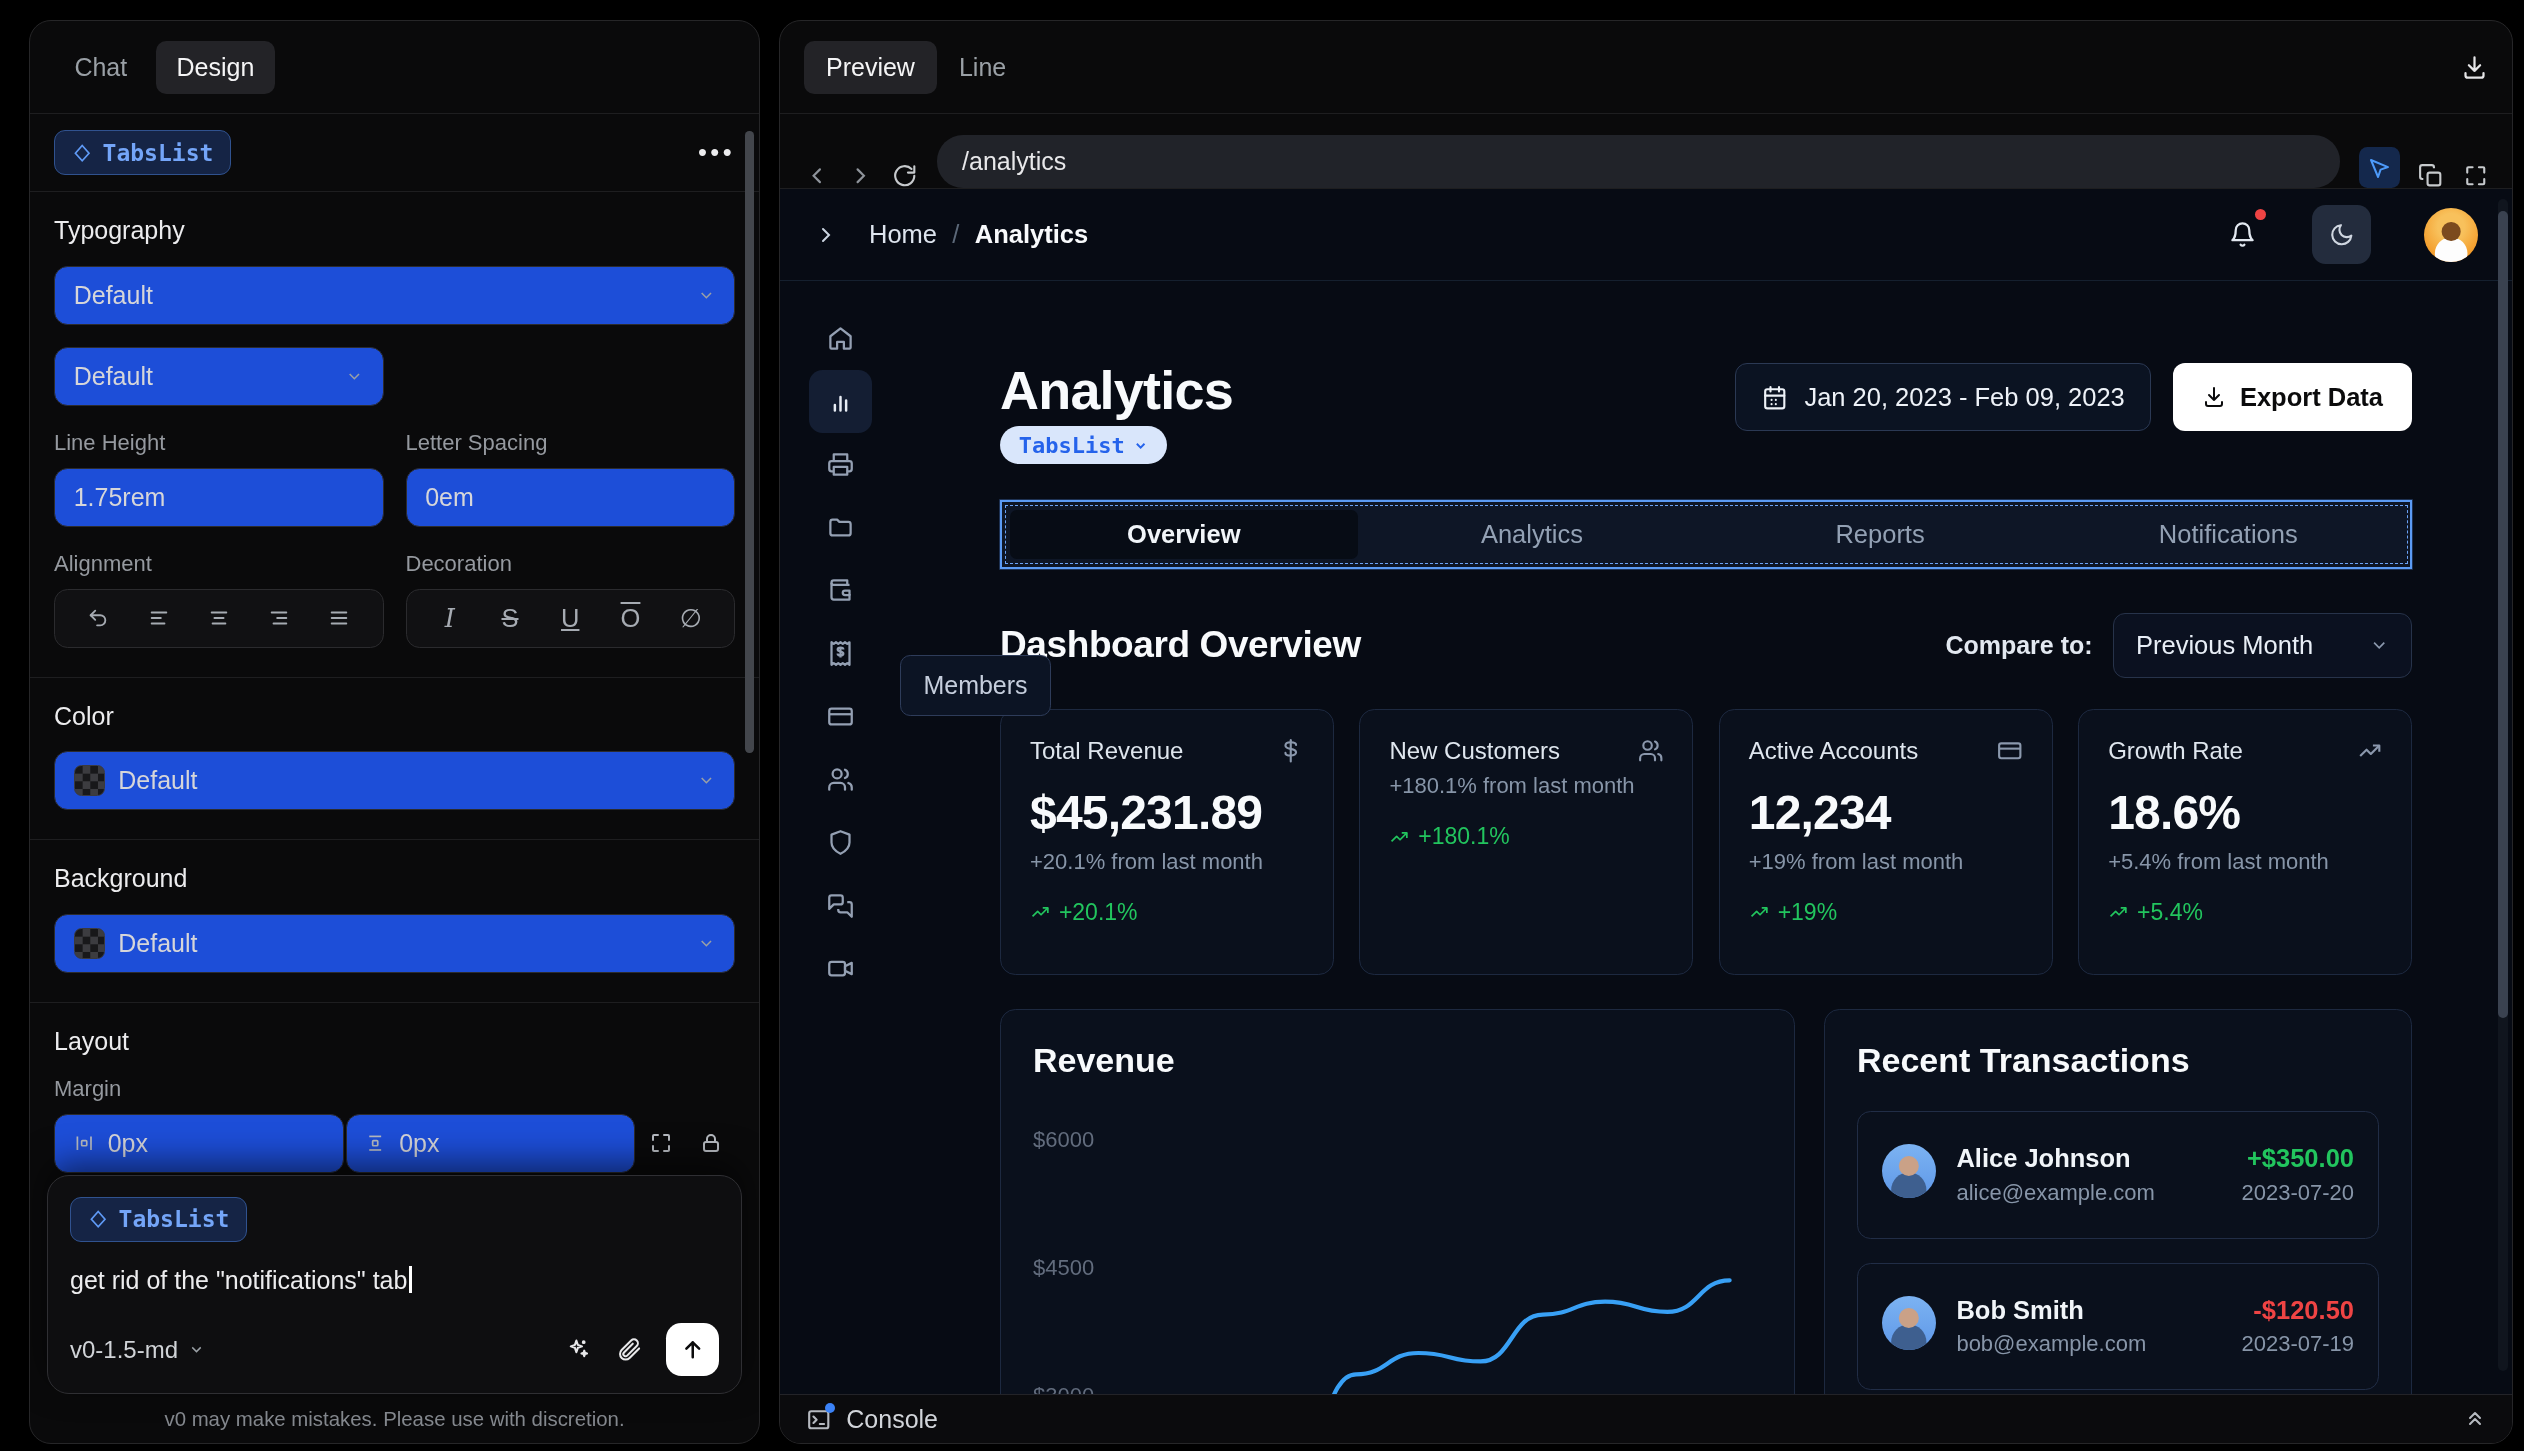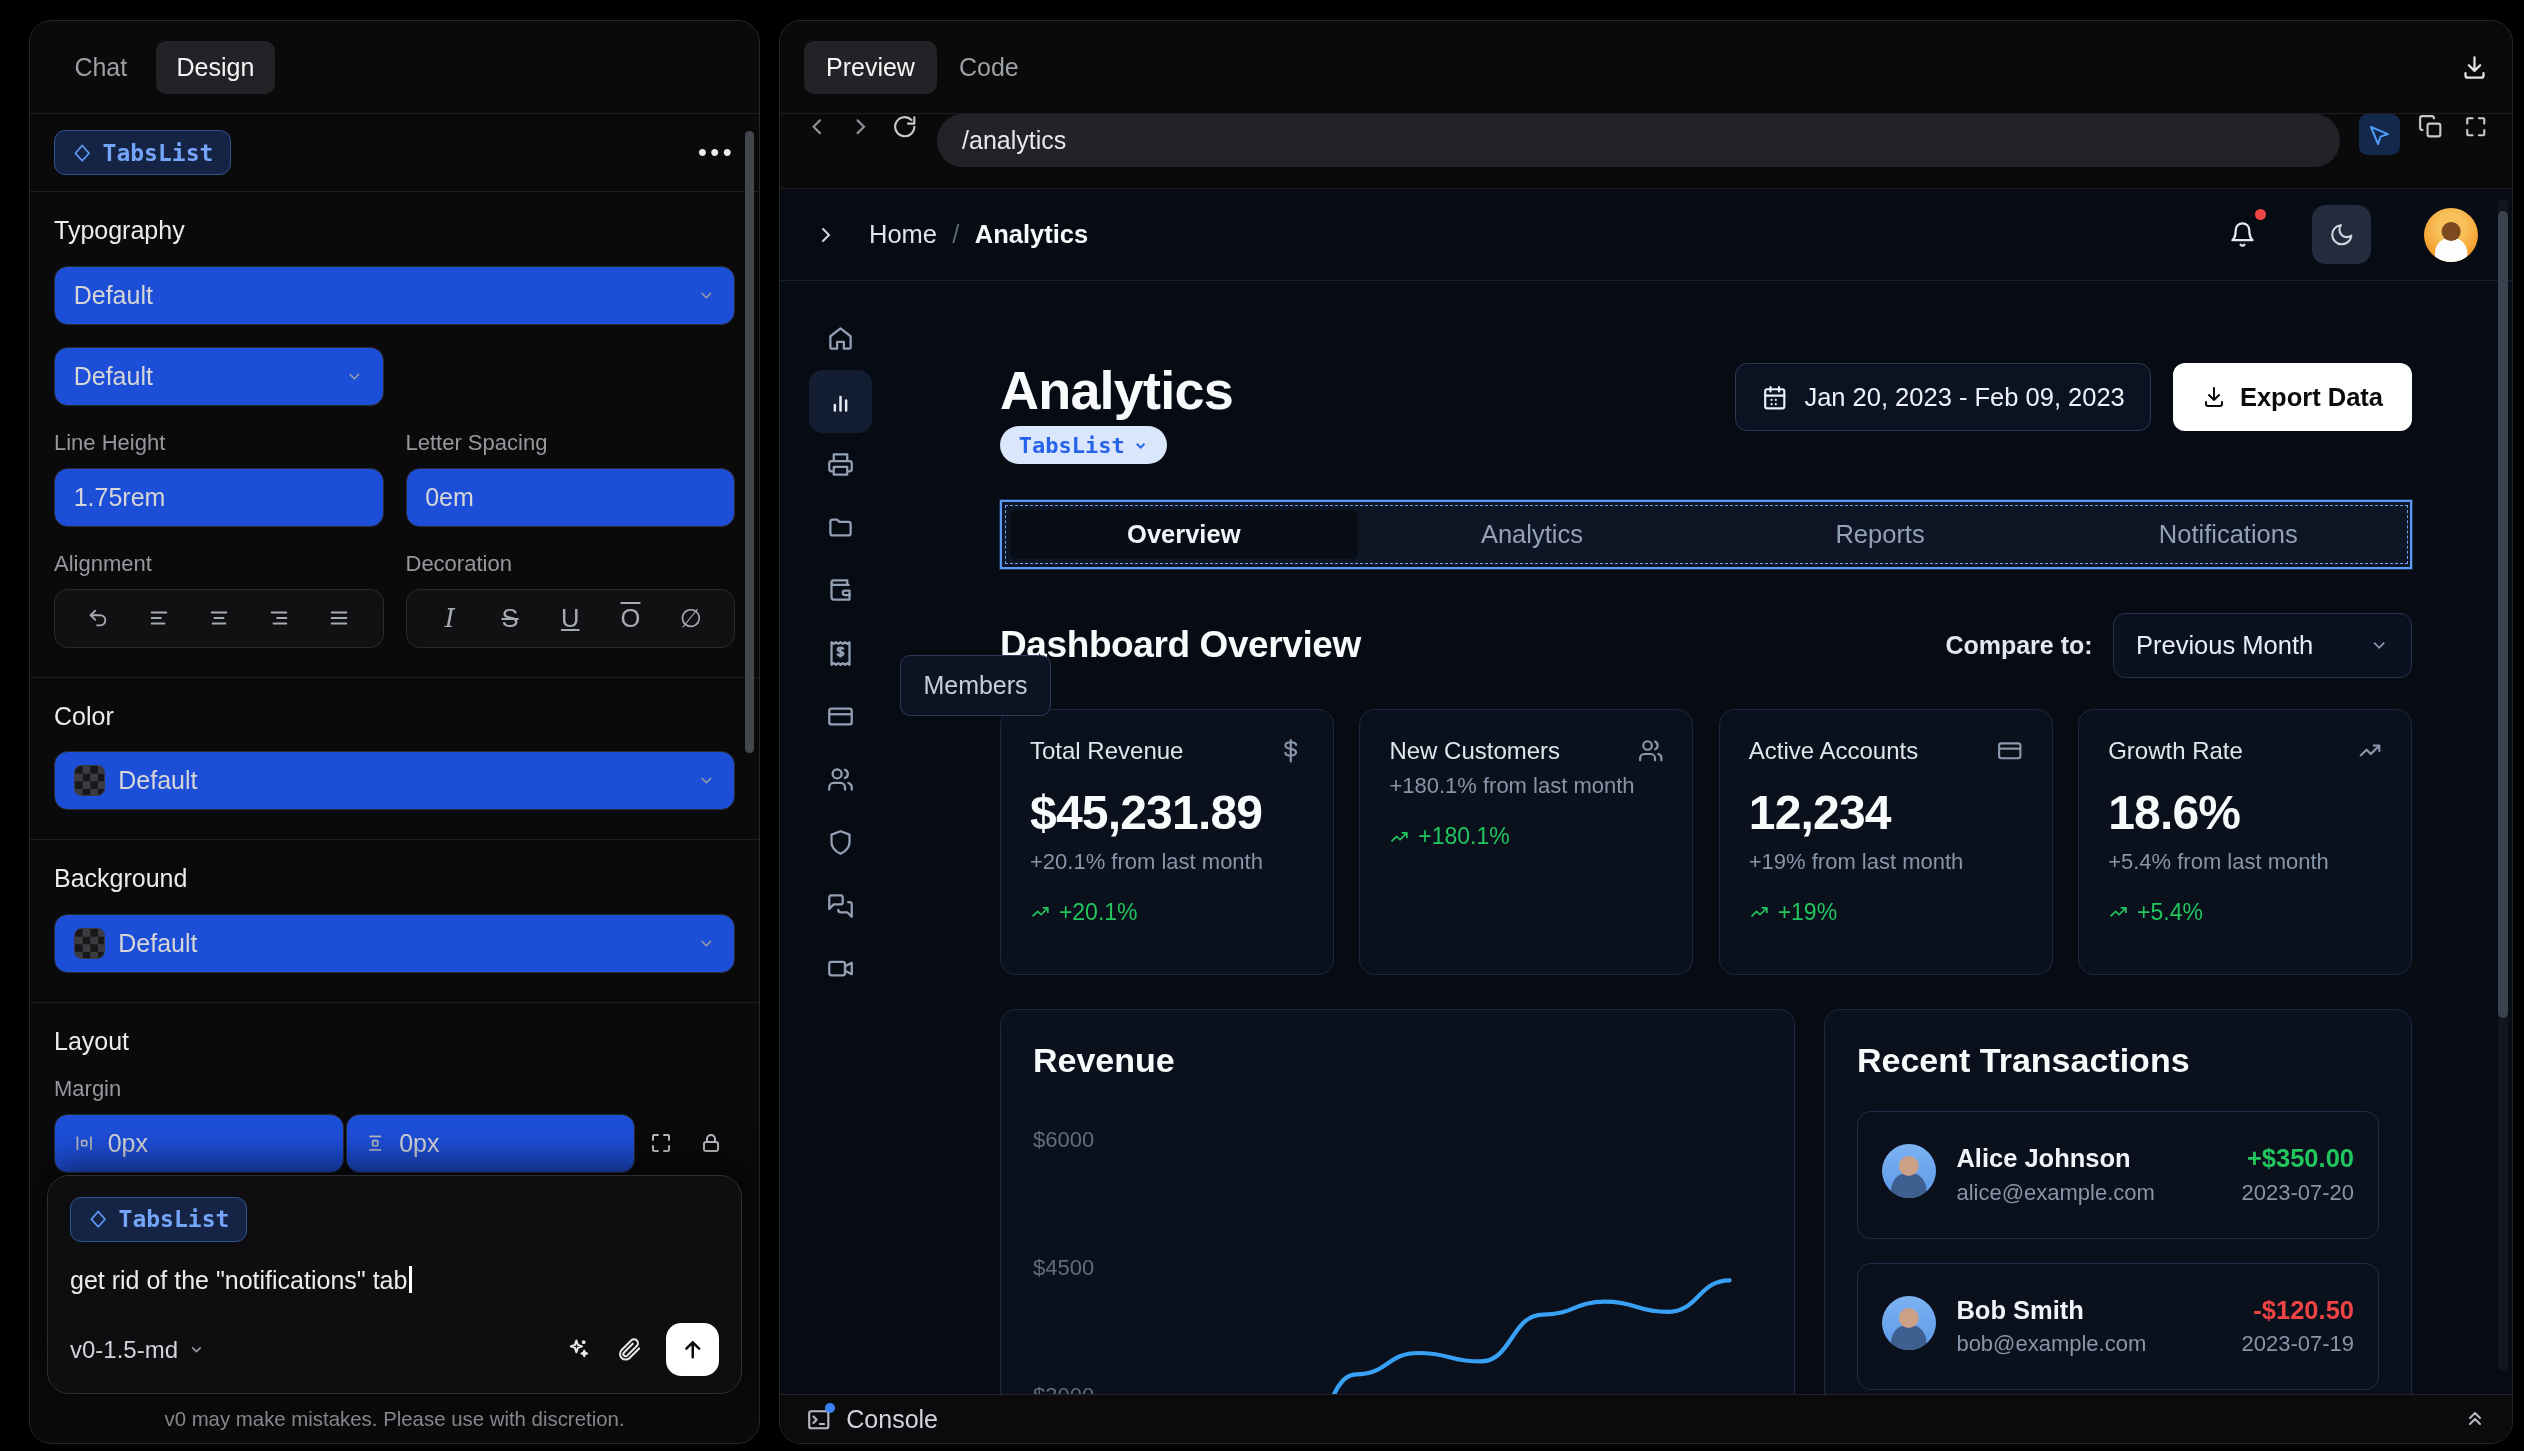--- a/index.html
+++ b/index.html
@@ -55,21 +55,21 @@
     background:#43464c; border-radius:4.2px; }
 
   
   .rpanel { position:absolute; left:779px; top:20.4px; width:1734px; height:1424px;
     background:#0a0a0b; border:0.8px solid #262628; border-radius:22px; overflow:hidden;
     display:flex; flex-direction:column; }
   .rp-header { height:93px; display:flex; align-items:center; padding:0 24px;
     border-bottom:0.8px solid #1e1e20; }
   .rp-tab { font-size:25px; color:#9aa0a6; padding:12px 22px; border-radius:10.2px; cursor:pointer; }
   .rp-tab.active { background:#232327; color:#f5f5f6; }
-  .rp-browser { height:75px; display:flex; align-items:flex-start; gap:18.7px; padding:0 24px;
+  .rp-browser { height:75px; display:flex; align-items:flex-end; gap:18.7px; padding:0 24px;
     border-bottom:0.8px solid #1e1e20; }
   .navic { color:#8e939a; cursor:pointer; display:flex; }
   .urlbar { flex:1; height:53px; background:#212329; border-radius:26px; display:flex;
     align-items:center; padding:0 25.5px; font-size:25px; color:#e8e8ea; cursor:text; }
   .ptrbtn { width:41px; height:41px; border-radius:8.5px; background:#14284c;
     display:flex; align-items:center; justify-content:center; cursor:pointer; }
 
   .viewport { flex:1; position:relative; background:#070b14; overflow:hidden; }
   .vp-nav { height:92px; display:flex; align-items:center; gap:31px; padding:0 34px;
     border-bottom:0.8px solid #15202f; }
@@ -392,21 +392,21 @@
       </span>
     </div>
   </div>
   <div class="lp-footer">v0 may make mistakes. Please use with discretion.</div>
   <div class="lp-scroll"></div>
 </div>
 
 <div class="rpanel">
   <div class="rp-header">
     <div class="rp-tab active">Preview</div>
-    <div class="rp-tab">Code</div>
+    <div class="rp-tab">Line</div>
     <span class="rowspacer"></span>
     <span style="color:#e5e5e7;display:flex;">
       <svg width="27" height="27" viewBox="0 0 24 24" fill="none" stroke="currentColor" stroke-width="2" stroke-linecap="round" stroke-linejoin="round">
           <path d="M12 3v12M7 10l5 5 5-5"></path>
           <path d="M4 17v2a2 2 0 0 0 2 2h12a2 2 0 0 0 2-2v-2"></path>
         </svg>
     </span>
   </div>
 
   <div class="rp-browser">

